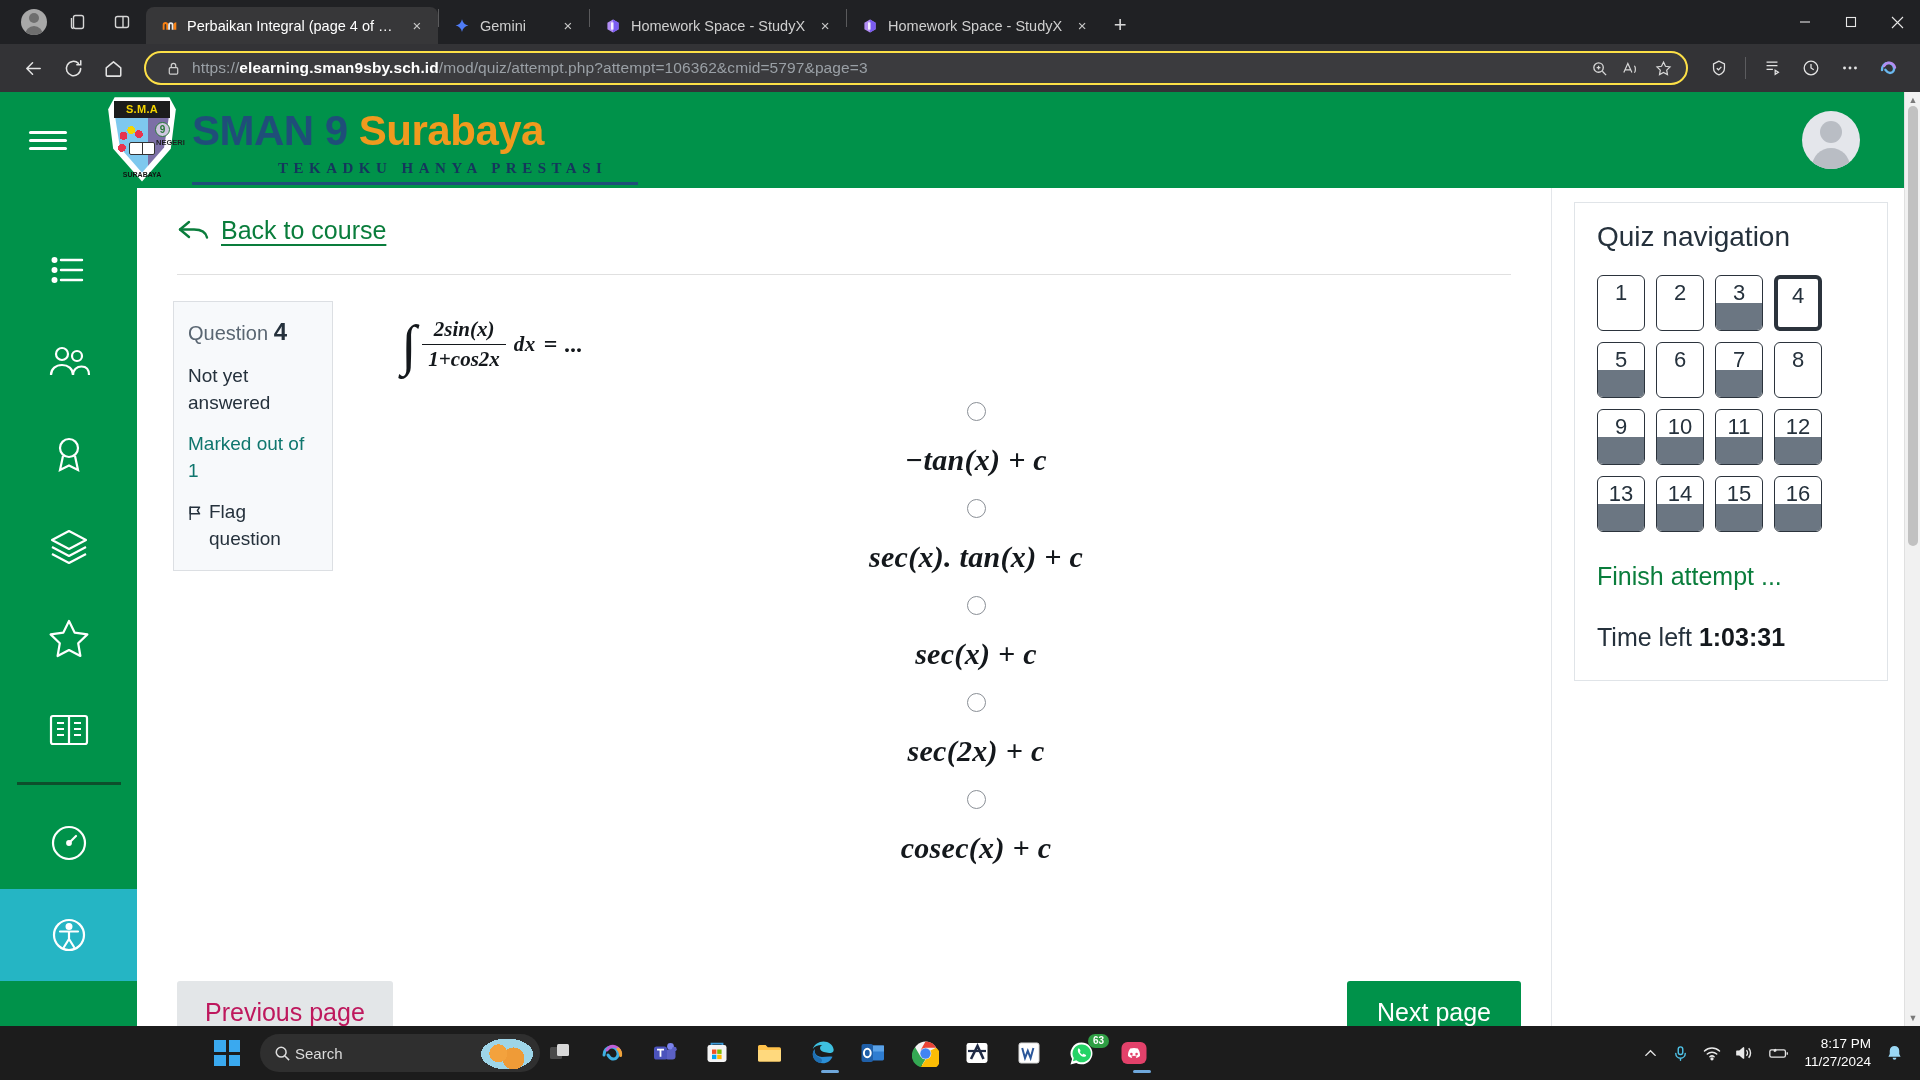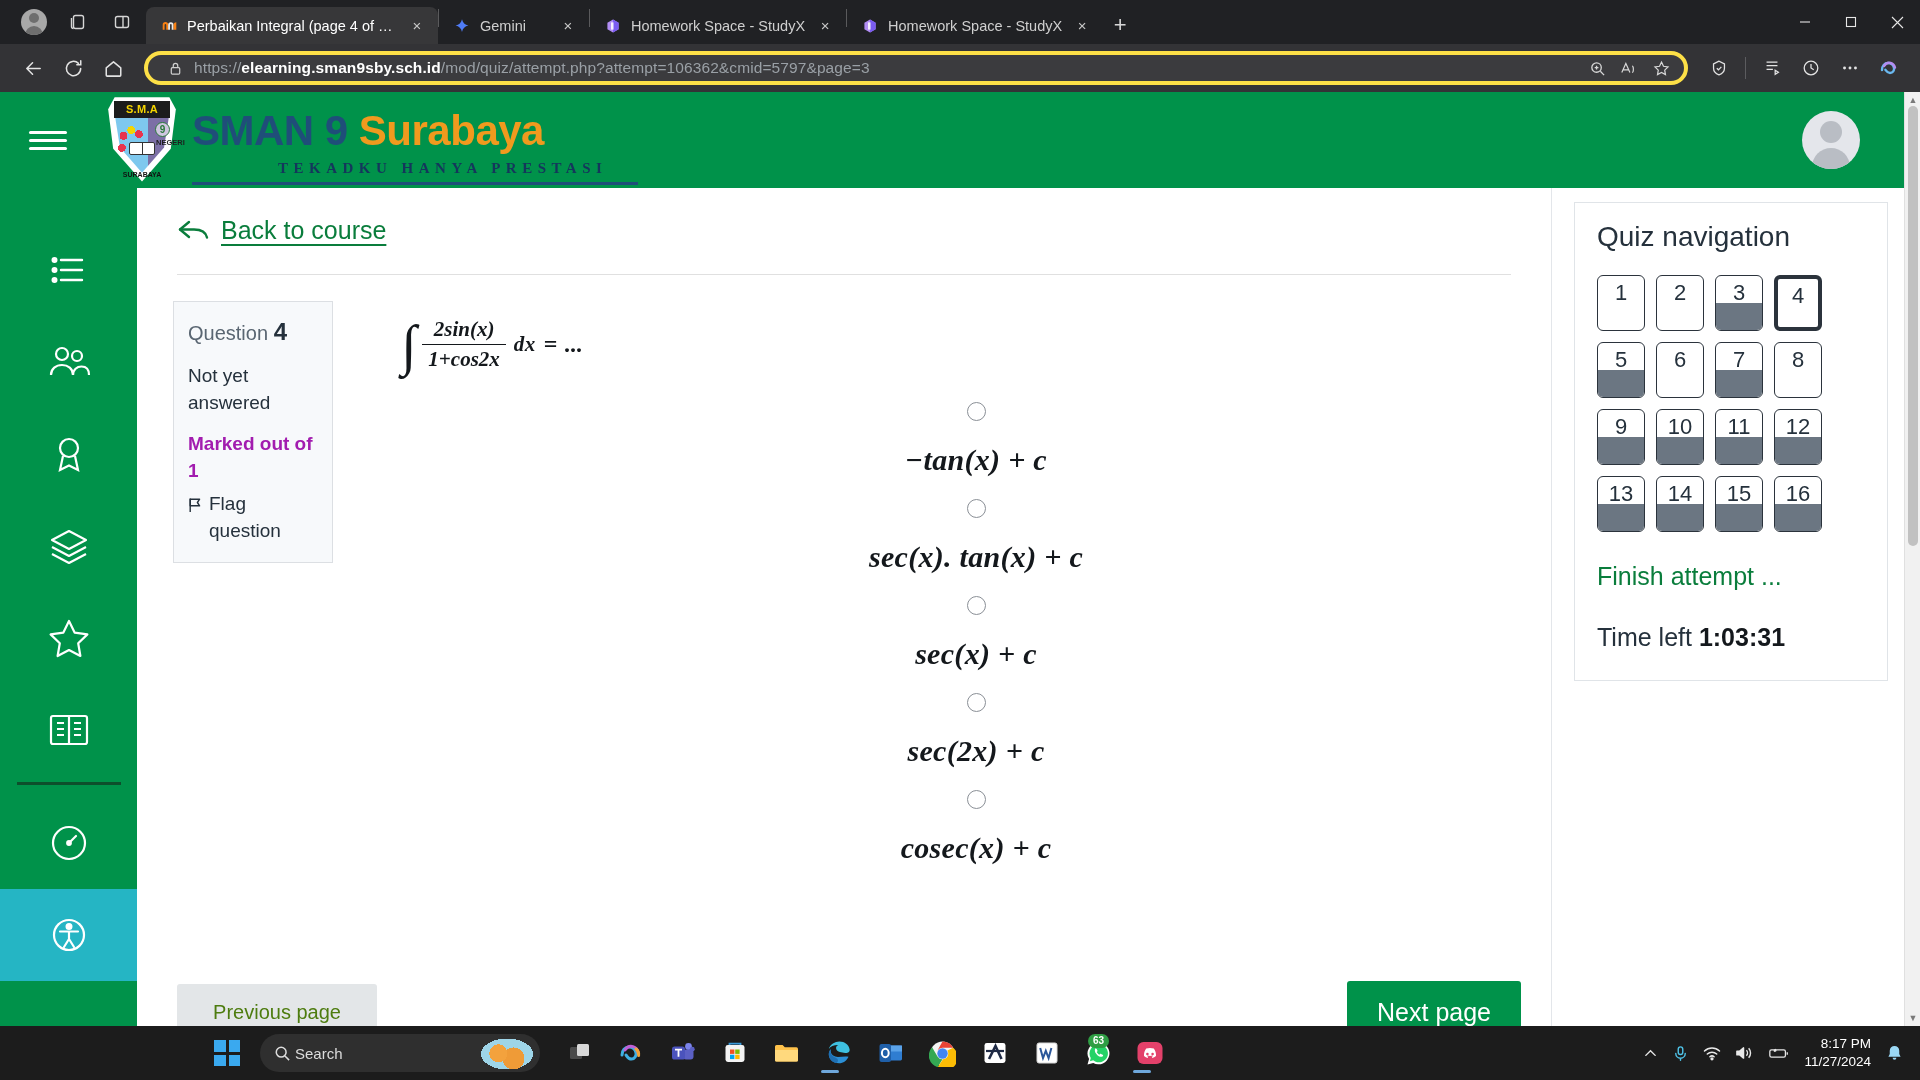--- a/index.html
+++ b/index.html
@@ -56,21 +56,21 @@
 
   .toolbar {
     height: 48px; background: #333336; display: flex; align-items: center; gap: 2px;
     padding: 0 12px 0 14px;
   }
   .tb-btn { width: 38px; height: 34px; display: flex; align-items: center; justify-content: center;
     color: #e3e3e3; border-radius: 6px; }
   .omnibox {
     flex: 1; height: 34px; background: #3b3b3e; border-radius: 17px;
     display: flex; align-items: center; padding: 0 8px 0 14px; margin: 0 10px;
-    border: 4px solid #fde047;
+    border: 2px solid #fde047;
   }
   .omni-lock { width: 26px; display: flex; align-items: center; justify-content: center; color: #cfcfcf; }
   .omni-url { flex: 1; font-size: 15.5px; color: #9aa0a6; white-space: nowrap; overflow: hidden;
     padding-left: 6px; letter-spacing: .1px; }
   .omni-url .host { color: #ffffff; font-weight: bold; }
   .omni-url .scheme { color: #9aa0a6; }
   .omni-actions { display: flex; align-items: center; gap: 2px; }
   .omni-act { width: 30px; height: 28px; display: flex; align-items: center; justify-content: center; color: #d8d8d8; }
   .tb-right { display: flex; align-items: center; gap: 1px; }
   .tb-divider { width: 1px; height: 22px; background: #5c5c5f; margin: 0 6px; }
@@ -172,21 +172,21 @@
   .hr { height: 1px; background: #e0e0e0; margin: 29px 40px 0 40px; }
 
   .qrow { display: flex; gap: 0px; padding: 26px 0 0 36px; }
   .qinfo {
     width: 160px; border: 1px solid #dcdfe3; background: #f7f9fb;
     padding: 16px 14px 18px 14px; flex: 0 0 160px; align-self: flex-start;
   }
   .qinfo .qnum { font-size: 20px; color: #5a6672; margin-bottom: 16px; }
   .qinfo .qnum b { color: #25313c; font-size: 24px; }
   .qinfo .qstate { font-size: 19px; color: #25313c; line-height: 27px; margin-bottom: 14px; }
-  .qinfo .qmark { font-size: 19px; color: #a21caf; line-height: 27px; margin-bottom: 6px; font-weight: bold; }
+  .qinfo .qmark { font-size: 19px; color: #0f766e; line-height: 27px; margin-bottom: 14px; }
   .qinfo .qflag { font-size: 19px; color: #25313c; line-height: 27px; display: flex; gap: 7px; }
   .flag-ico { color: #25313c; flex: 0 0 14px; padding-top: 3px; }
 
   .qbody { flex: 1; padding-left: 68px; }
   .formula {
     font-family: "Liberation Serif", serif; font-style: italic;
     display: flex; align-items: center; gap: 6px; margin-top: 16px; color: #14181c;
   }
   .intsign { font-size: 56px; line-height: 40px; font-family: "Liberation Serif", serif; font-weight: normal; }
   .frac { display: inline-flex; flex-direction: column; align-items: center; font-size: 21px; font-weight: bold; }
@@ -202,21 +202,21 @@
     background: #fff; flex: 0 0 19px;
   }
   .opt-text {
     font-family: "Liberation Serif", serif; font-style: italic; font-weight: bold;
     font-size: 30px; color: #14181c; letter-spacing: .3px;
   }
 
   .pager { display: flex; justify-content: space-between; align-items: center;
     padding: 0 30px 0 40px; margin-top: 116px; }
   .btn-prev {
-    background: #e3e6e8; color: #4d7c0f; font-size: 20px; border: none;
+    background: #e3e6e8; color: #be185d; font-size: 25px; border: none;
     padding: 17px 28px; border-radius: 3px; min-width: 200px;
   }
   .btn-next {
     background: #00924a; color: #ffffff; font-size: 25px; border: none;
     padding: 17px 30px; border-radius: 3px; min-width: 154px;
   }
 
   
   .navpanel-wrap { width: 353px; flex: 0 0 353px; border-left: 1px solid #e3e6ea;
     display: flex; flex-direction: column; padding: 14px 16px 0 22px; background: #fff; }
@@ -263,21 +263,21 @@
     width: 280px; height: 38px; background: #2f2f2f; border-radius: 19px;
     display: flex; align-items: center; padding: 0 6px 0 14px; gap: 4px;
     color: #dcdcdc; font-size: 15px; position: relative; overflow: hidden;
   }
   .search-pill .blob {
     position: absolute; right: 6px; top: 4px; width: 54px; height: 32px; border-radius: 16px;
     background: radial-gradient(circle at 34% 48%, #f3a23d 0 9px, transparent 9px),
                 radial-gradient(circle at 62% 64%, #ef9b37 0 11px, transparent 11px),
                 radial-gradient(ellipse at 50% 50%, #9ed5e8 0 26px, transparent 26px);
   }
-  .tbicon { width: 44px; height: 44px; display: flex; align-items: center; justify-content: flex-end;
+  .tbicon { width: 44px; height: 44px; display: flex; align-items: center; justify-content: flex-start;
     border-radius: 6px; position: relative; }
   .tbicon.running::after {
     content: ""; position: absolute; bottom: 2px; left: 50%; transform: translateX(-50%);
     width: 18px; height: 3px; border-radius: 2px; background: #6fa8dc;
   }
   .tray { display: flex; align-items: center; gap: 14px; color: #e8e8e8; padding-right: 6px; }
   .tray-ico { display: flex; align-items: center; justify-content: center; color: #e8e8e8; }
   .clock { text-align: right; font-size: 13.5px; line-height: 18px; color: #ffffff; }
   .badge {
     position: absolute; top: 3px; right: 3px; background: #2f9e44; color: #fff;

